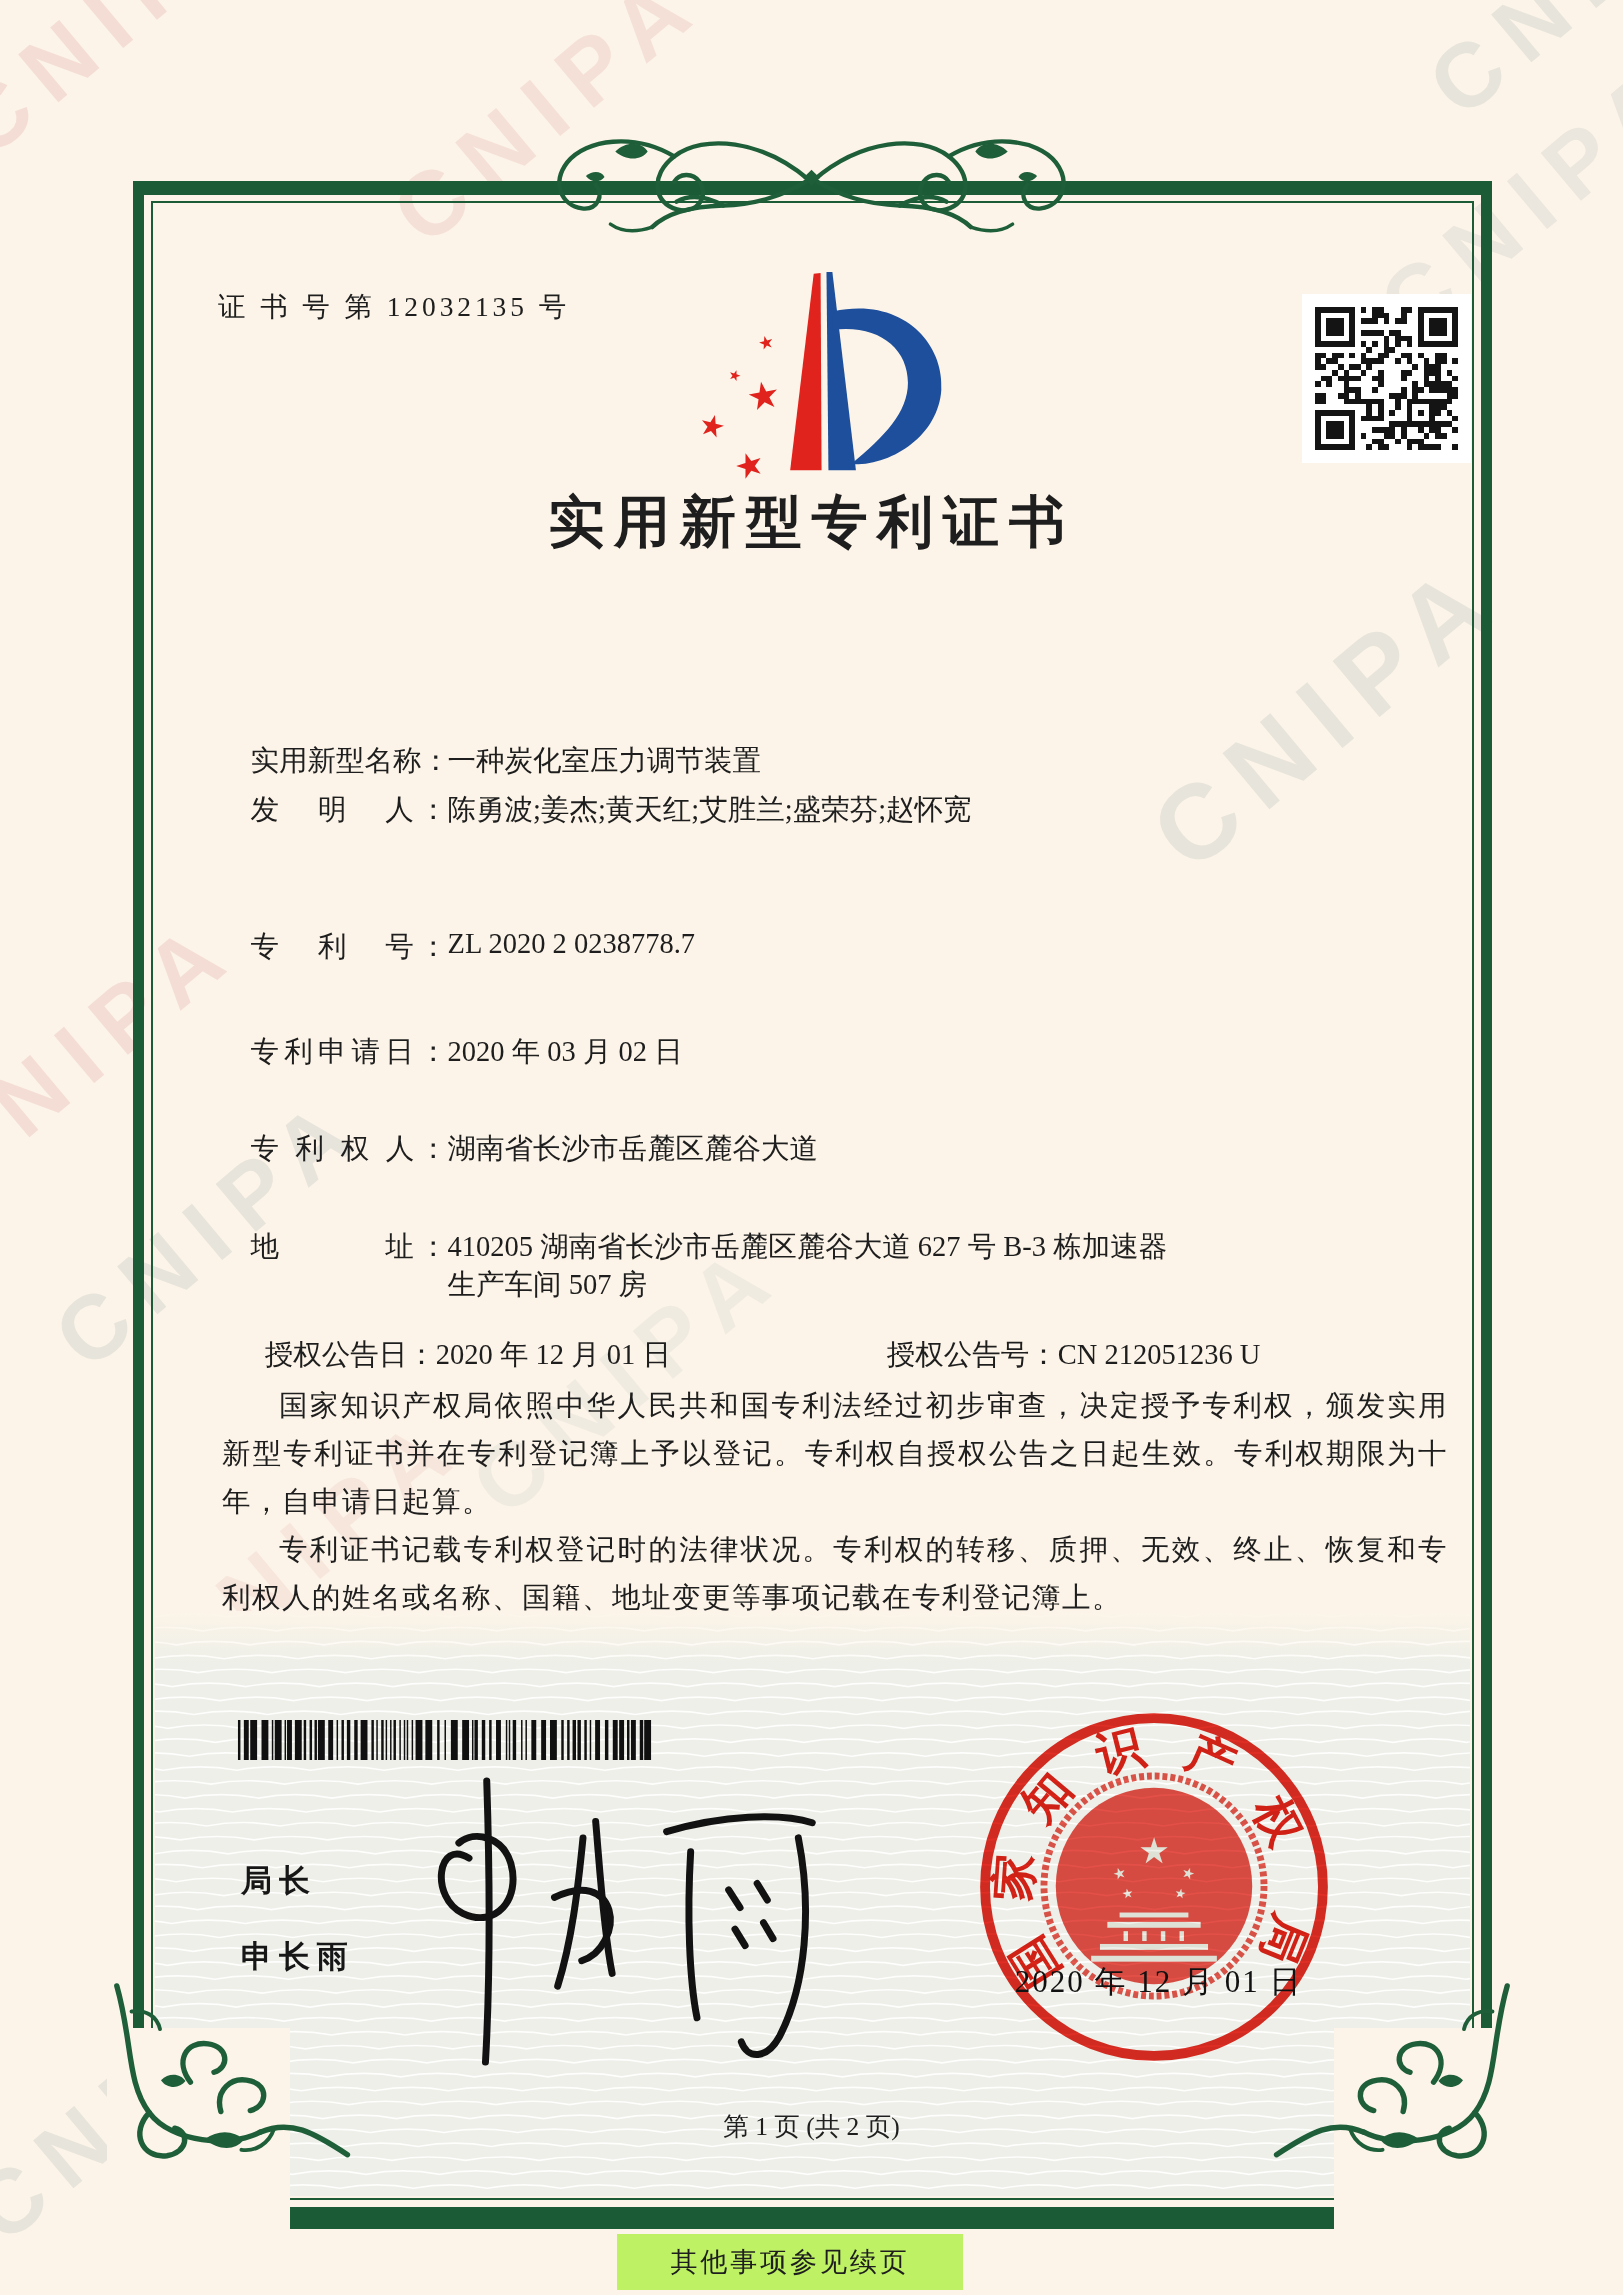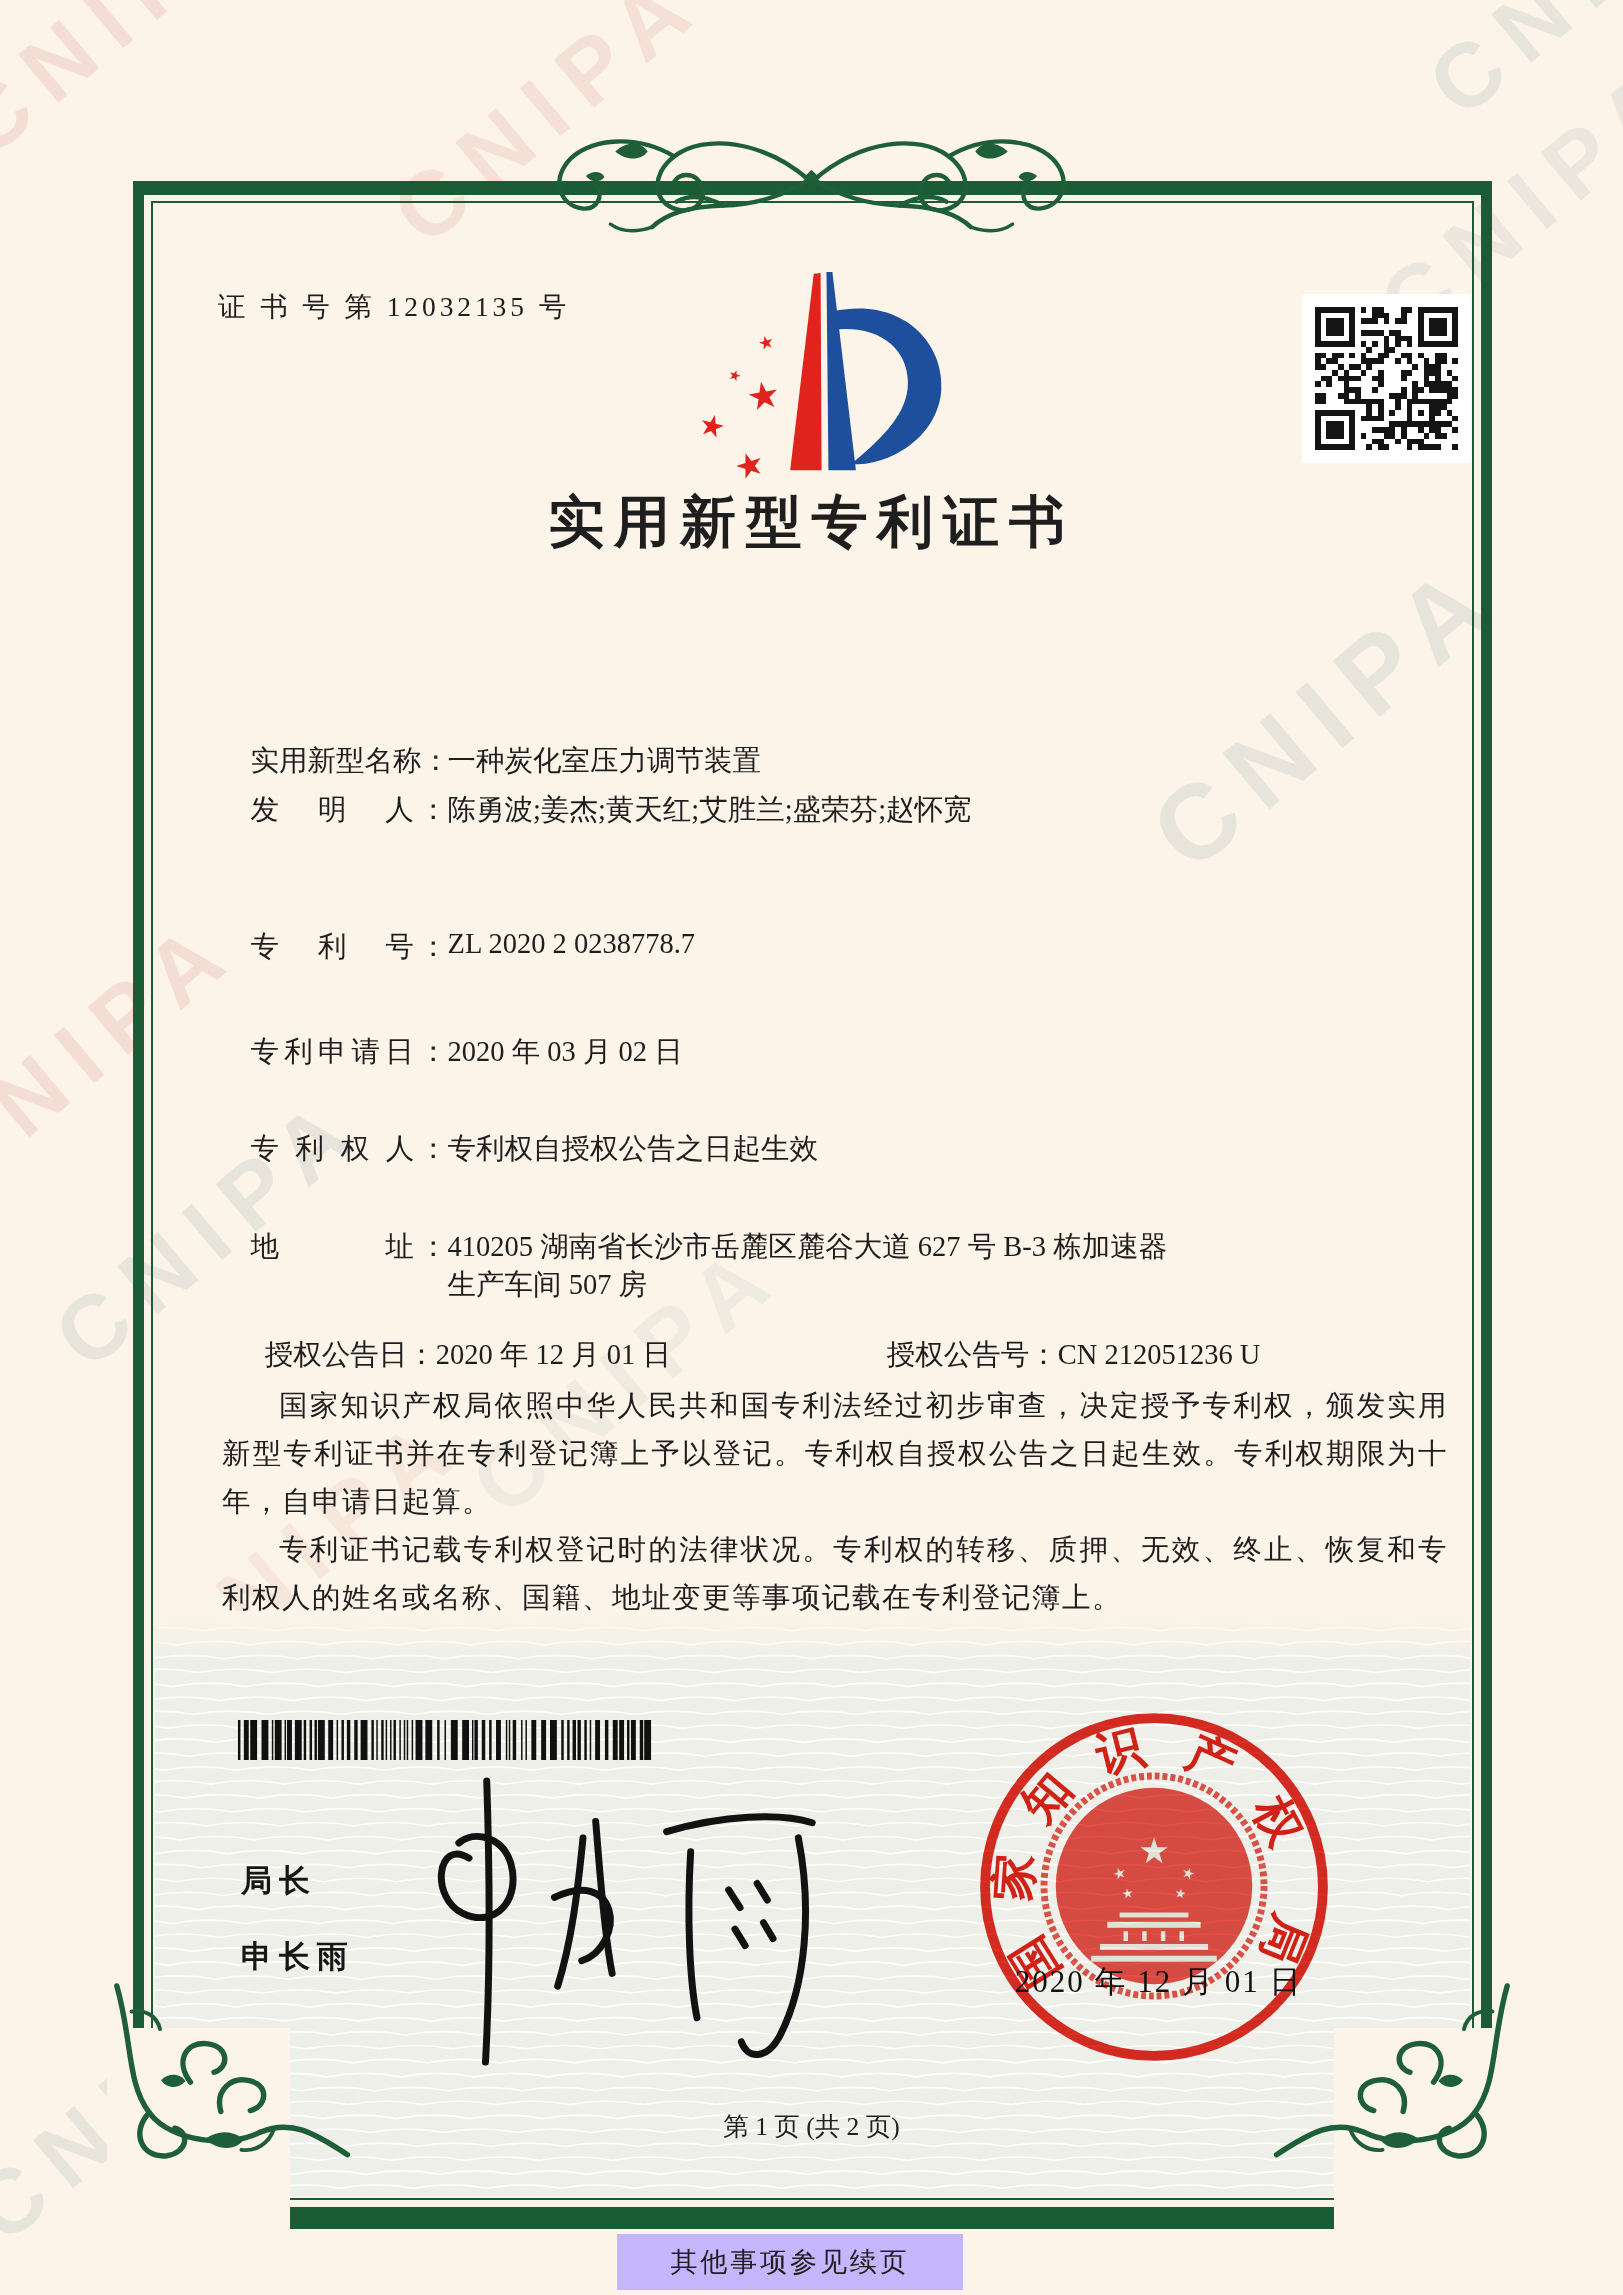--- a/index.html
+++ b/index.html
@@ -55,21 +55,21 @@
   #signature{left:393px;top:1763px;width:456px;height:317px;z-index:5;}
 
   
   #seal{left:933px;top:1666px;width:442px;height:442px;z-index:6;mix-blend-mode:multiply;}
   .seal-char{position:absolute;left:50%;top:50%;font-size:47px;font-weight:700;color:#df2318;
              transform:translate(-50%,-50%) rotate(var(--a)) translateY(-140px);z-index:7;}
   #seal-date{left:972px;top:1961px;width:373px;text-align:center;font-size:31px;letter-spacing:2px;
              color:#111;z-index:8;}
 
   #footer-page{left:0;top:2109px;width:100%;text-align:center;font-size:25.5px;z-index:5;}
-  #note-box{left:617px;top:2234px;width:346px;height:56px;background:#c4b5fd;z-index:5;}
+  #note-box{left:617px;top:2234px;width:346px;height:56px;background:#bef264;z-index:5;}
   #note-text{width:100%;height:100%;display:flex;align-items:center;justify-content:center;
              font-size:27px;letter-spacing:2.9px;}
 </style>
 </head>
 <body>
 
 <div id="page">
 
   <div class="wm pink" style="left:-74px;top:-34px;">CNIPA</div>
   <div class="wm pink" style="left:363px;top:54px;opacity:.85;">CNIPA</div>
@@ -197,21 +197,21 @@
   <div class="field-row" style="top:759px;">
     <span class="f-label">发　明　人：</span><span class="f-value">陈勇波;姜杰;黄天红;艾胜兰;盛荣芬;赵怀宽</span>
   </div>
   <div class="field-row" style="top:896px;">
     <span class="f-label">专　利　号：</span><span class="f-value">ZL 2020 2 0238778.7</span>
   </div>
   <div class="field-row" style="top:1001px;font-family:Liberation Serif, serif;">
     <span class="f-label">专利申请日：</span><span class="f-value">2020 年 03 月 02 日</span>
   </div>
   <div class="field-row" style="top:1098px;">
-    <span class="f-label">专 利 权 人：</span><span class="f-value">专利权自授权公告之日起生效</span>
+    <span class="f-label">专 利 权 人：</span><span class="f-value">湖南省长沙市岳麓区麓谷大道</span>
   </div>
   <div class="field-row" style="top:1196px;">
     <span class="f-label">地　　　址：</span><span class="f-value"><span>410205 湖南省长沙市岳麓区麓谷大道 627 号 B-3 栋加速器</span><br><span>生产车间 507 房</span></span>
   </div>
 
   <div class="field-row" style="top:1304px;width:1256px;">
     <span class="grant-group" style="left:0;">
       <span>授权公告日：</span><span>2020 年 12 月 01 日</span>
     </span>
     <span class="grant-group" style="left:622px;">

